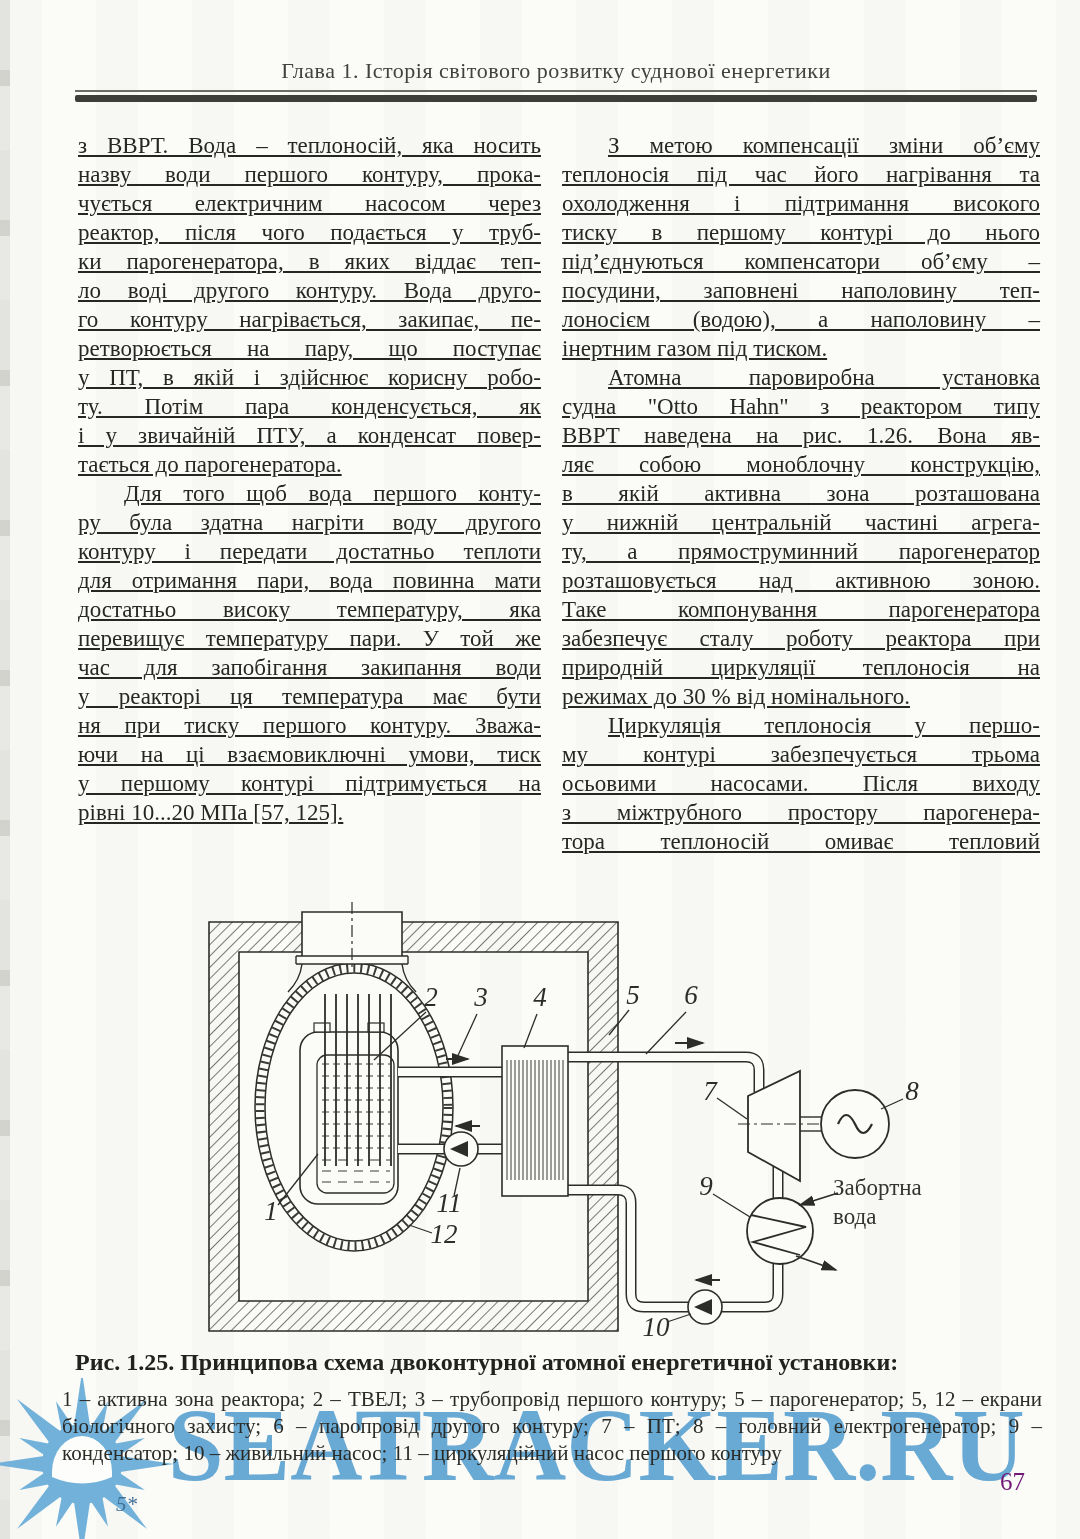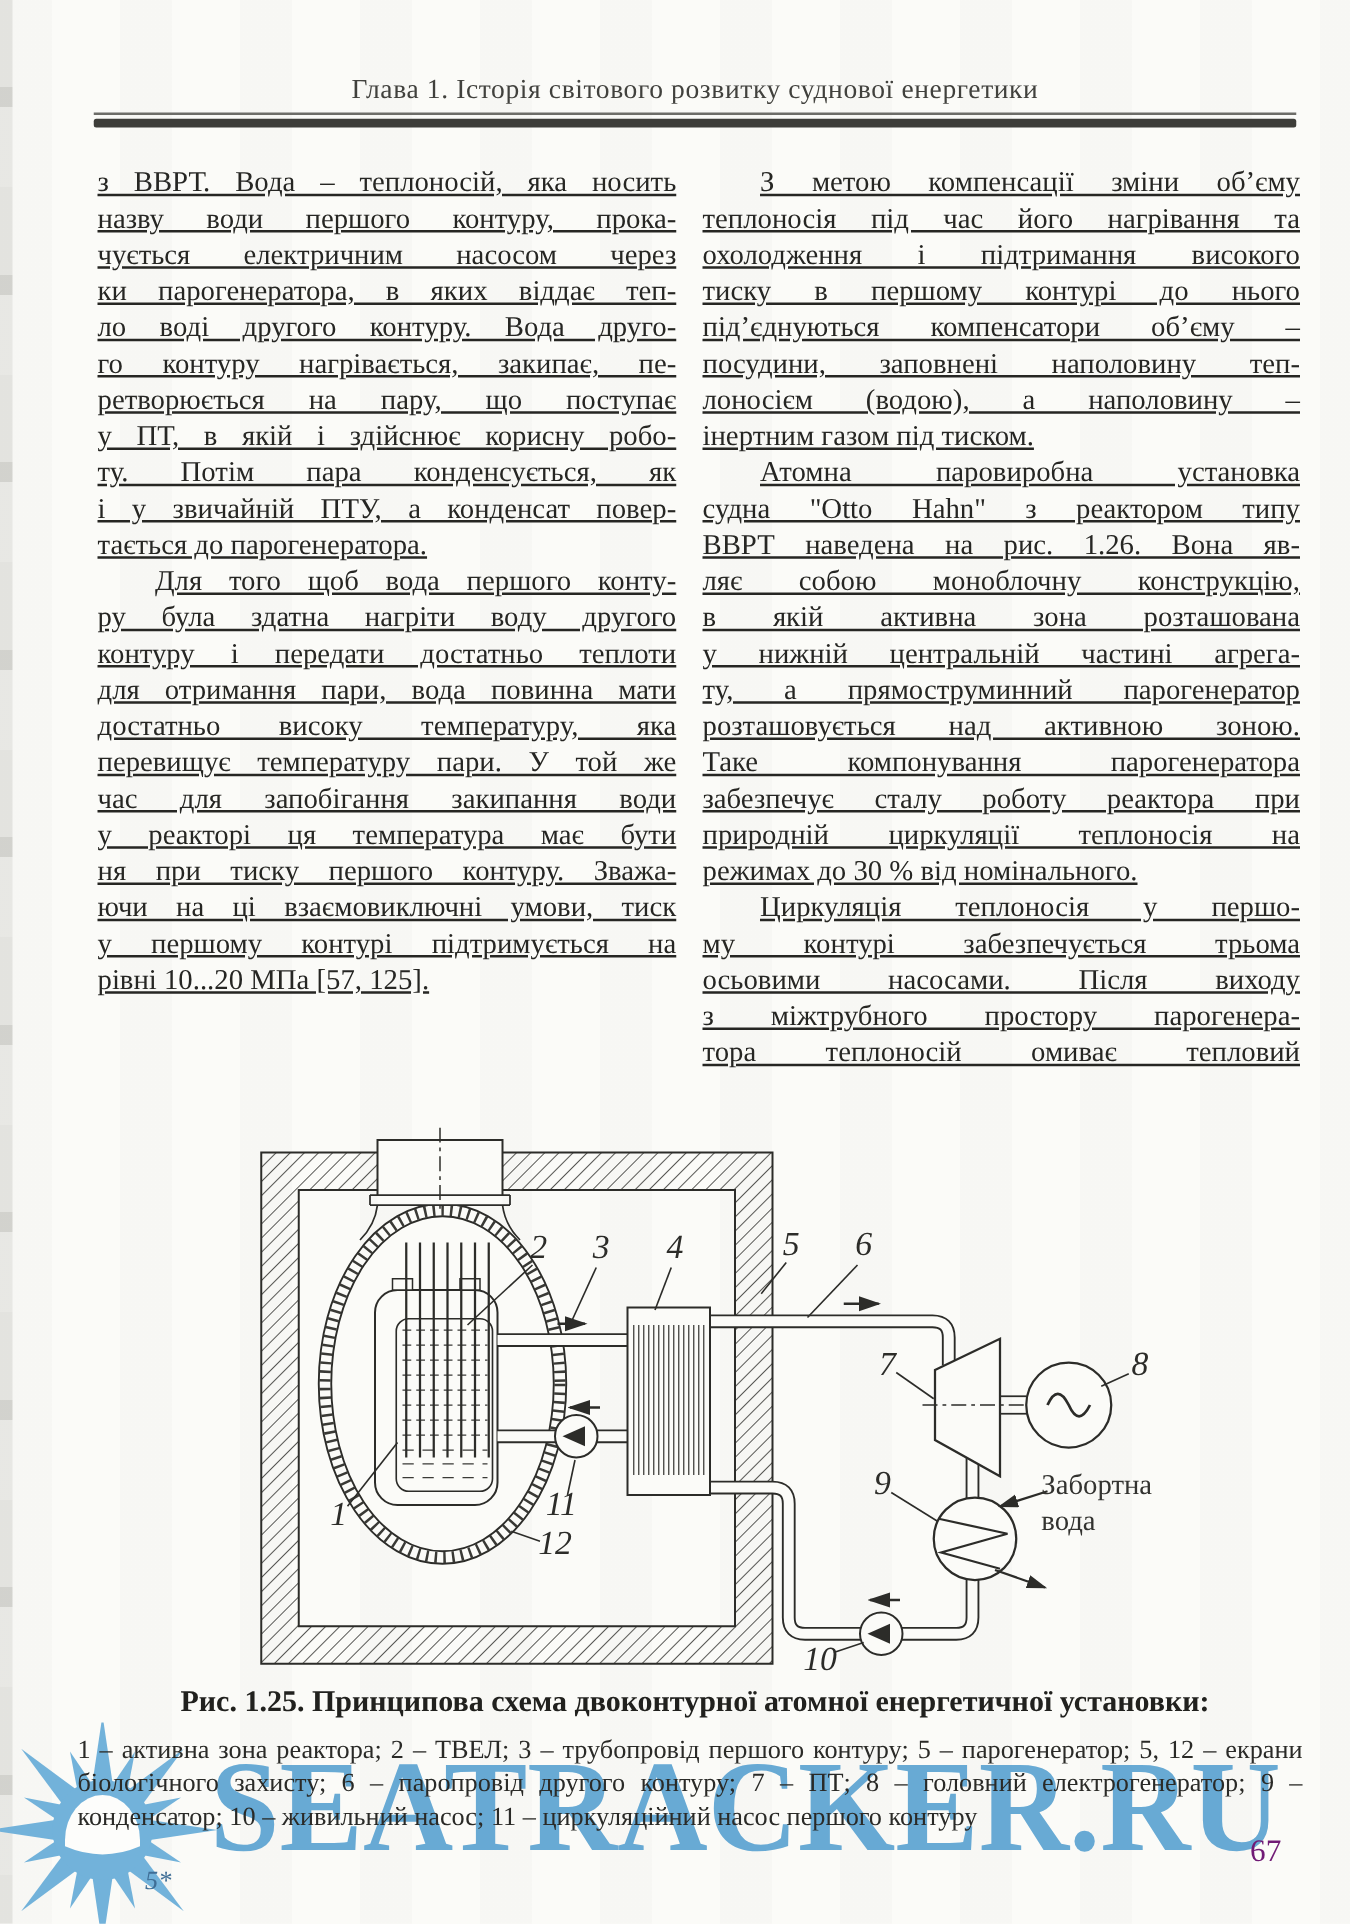--- a/index.html
+++ b/index.html
@@ -18,21 +18,21 @@
     font-size:22px;letter-spacing:.5px;color:#41413d;}
   .rule-thin{position:absolute;left:75px;top:90px;width:962px;height:2px;background:#6d6d68;}
   .rule-thick{position:absolute;left:75px;top:95px;width:962px;height:7px;background:#3d3d39;border-radius:2px;}
   .col{position:absolute;top:131px;font-size:23px;line-height:29px;color:#262623;}
   .col-l{left:78px;width:463px;}
   .col-r{left:562px;width:478px;}
   .line{text-align:justify;text-align-last:justify;white-space:nowrap;text-decoration:underline;}
   .line.end{text-align-last:auto;}
   .line.ind{text-indent:46px;}
   .fig{position:absolute;left:150px;top:902px;width:900px;height:445px;}
-  .cap{position:absolute;left:75px;top:1349px;width:962px;text-align:center;
+  .cap{position:absolute;left:75px;top:1349px;width:962px;
     font-weight:bold;font-size:24px;color:#21211e;z-index:3;}
   .legend{position:absolute;left:62px;top:1386px;width:980px;font-size:21px;
     line-height:27px;text-align:justify;color:#2a2a27;z-index:3;}
   .lg{white-space:normal;}
   .wm{position:absolute;left:168px;top:1394px;z-index:2;white-space:nowrap;
     font-family:"Liberation Serif",serif;font-weight:bold;font-size:100px;line-height:1;
     color:#5da4d2;opacity:.93;letter-spacing:0px;transform:scaleY(1.04);transform-origin:left top;}
   .sun{position:absolute;left:-14px;top:1378px;z-index:1;}
   .pgnum{position:absolute;left:1000px;top:1468px;font-size:25px;color:#701a75;z-index:4;}
   .sig{position:absolute;left:116px;top:1492px;font-size:21px;color:#3f6e96;z-index:4;font-style:italic;}
@@ -46,20 +46,21 @@
 <div class="edge-strip"></div>
 
 <div class="hdr">Глава 1. Історія світового розвитку суднової енергетики</div>
 <div class="rule-thin"></div>
 <div class="rule-thick"></div>
 
 <div class="col col-l">
   <div class="line">з ВВРТ. Вода – теплоносій, яка носить</div>
   <div class="line">назву  води першого контуру, прока-</div>
   <div class="line">чується електричним насосом через</div>
+  <div class="line">реактор, після чого подається у труб-</div>
   <div class="line">ки парогенератора, в яких віддає теп-</div>
   <div class="line">ло воді другого контуру. Вода друго-</div>
   <div class="line">го контуру нагрівається, закипає, пе-</div>
   <div class="line">ретворюється на пару, що поступає</div>
   <div class="line">у ПТ, в якій і здійснює корисну робо-</div>
   <div class="line">ту. Потім пара конденсується, як</div>
   <div class="line">і у звичайній ПТУ, а конденсат повер-</div>
   <div class="line end">тається до парогенератора.</div>
   <div class="line ind">Для того щоб вода першого конту-</div>
   <div class="line">ру була здатна нагріти воду другого</div>

